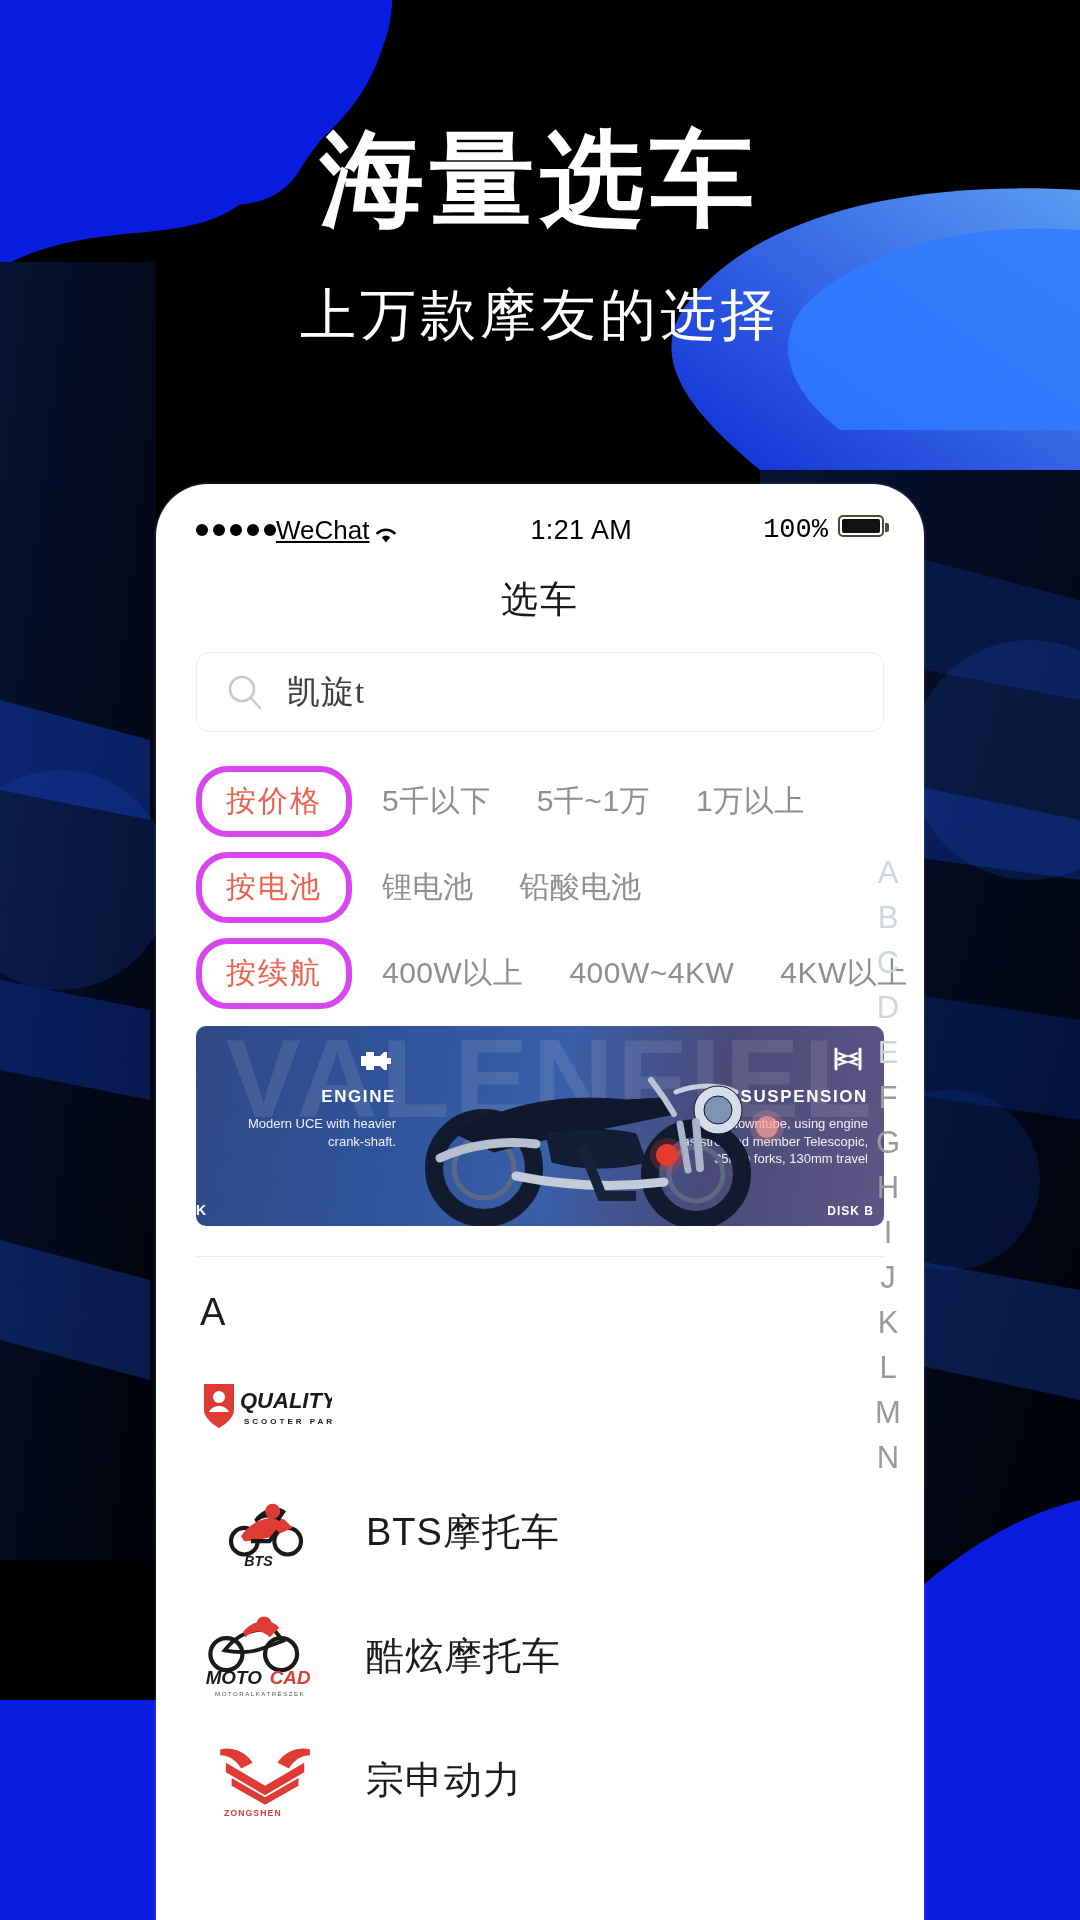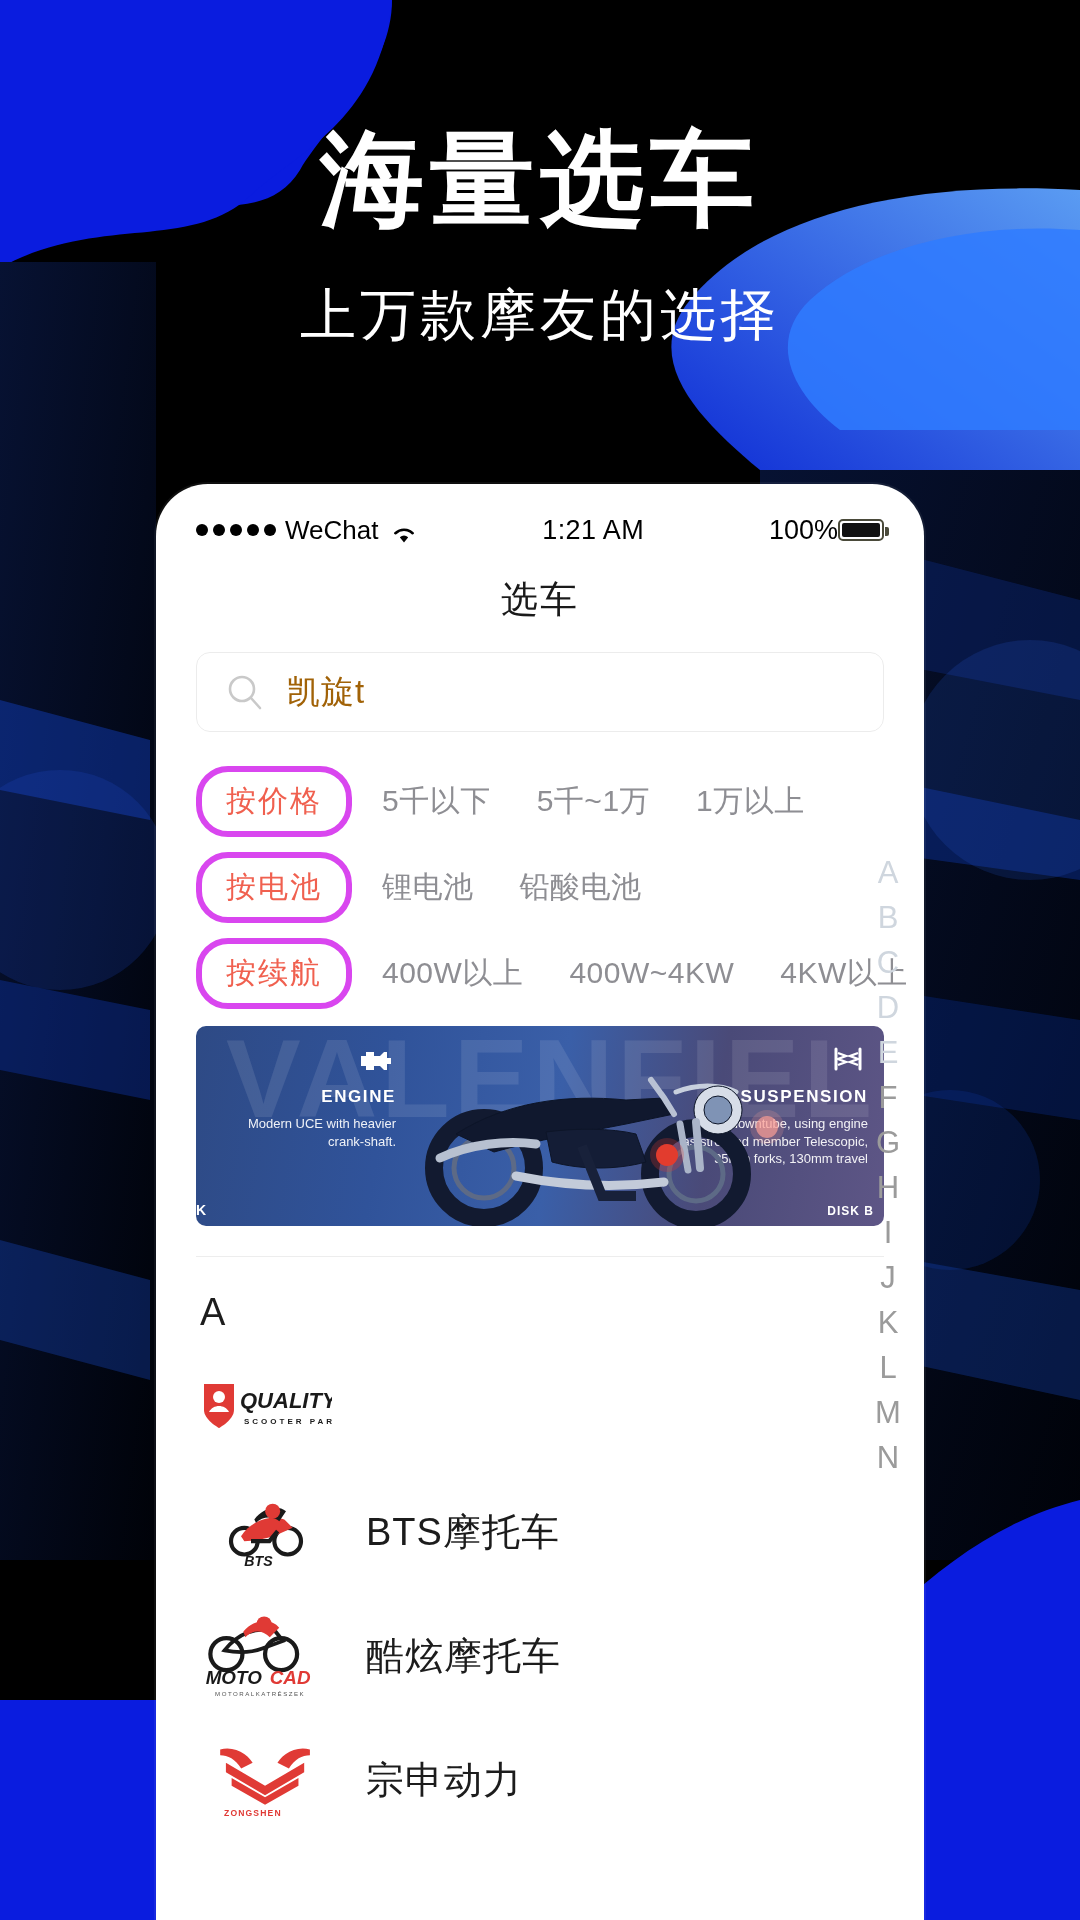--- a/index.html
+++ b/index.html
@@ -32,26 +32,26 @@
     background:#fff; border-radius:52px 52px 0 0;
     box-shadow:0 0 0 2px rgba(255,255,255,.06);
     overflow:hidden; z-index:8;
   }
 
   
   .statusbar{
     height:74px; display:flex; align-items:center; justify-content:space-between;
     padding:18px 40px 0 40px; color:#000;
   }
-  .sb-left{ display:flex; align-items:center; gap:9px; font-size:26px; font-weight:500; }
+  .sb-left{ display:flex; align-items:center; font-size:26px; font-weight:500;text-decoration:underline; }
   .dots{ display:flex; gap:5px; align-items:center; }
   .dots i{ width:12px; height:12px; border-radius:50%; background:#000; display:block; }
   .wifi{ width:26px; height:20px; position:relative; display:inline-block; margin-left:4px; }
   .sb-center{ font-size:27px; font-weight:500; letter-spacing:.4px; }
-  .sb-right{ display:flex; align-items:center; font-size:27px; font-weight:500; }
+  .sb-right{ display:flex; gap:10px; font-size:27px; font-weight:500;font-family:Liberation Mono, monospace; }
   .battery{
     width:46px; height:22px; border:2px solid #4a4a3a; border-radius:5px;
     position:relative; padding:2px;
   }
   .battery::after{
     content:""; position:absolute; right:-7px; top:6px; width:4px; height:9px;
     background:#4a4a3a; border-radius:0 2px 2px 0;
   }
   .battery i{ display:block; width:100%; height:100%; background:#111; border-radius:2px; }
 
@@ -59,21 +59,21 @@
   .navbar{ height:84px; display:flex; align-items:center; justify-content:center; }
   .nav-title{ font-size:37px; color:#1a1a1a; letter-spacing:2px; }
 
   
   .search-wrap{ padding:10px 40px 0 40px; }
   .search-box{
     height:80px; border:1px solid #ececec; border-radius:14px;
     display:flex; align-items:center; gap:22px; padding:0 28px; background:#fff;
   }
   .search-ic{ width:40px; height:40px; flex:0 0 40px; }
-  .search-ph{ font-size:33px; color:#a16207; letter-spacing:1px; }
+  .search-ph{ font-size:33px; color:#404040; letter-spacing:1px;font-family:Liberation Serif, serif; }
 
   
   .filters{ padding:26px 40px 0 40px; }
   .frow{ display:flex; align-items:center; height:86px; gap:14px; }
   .pill{
     border:6px solid #d946ef; color:#f0604f; border-radius:32px;
     font-size:30px; padding:9px 24px; letter-spacing:2px; white-space:nowrap;
     font-weight:500;
   }
   .fopt{

